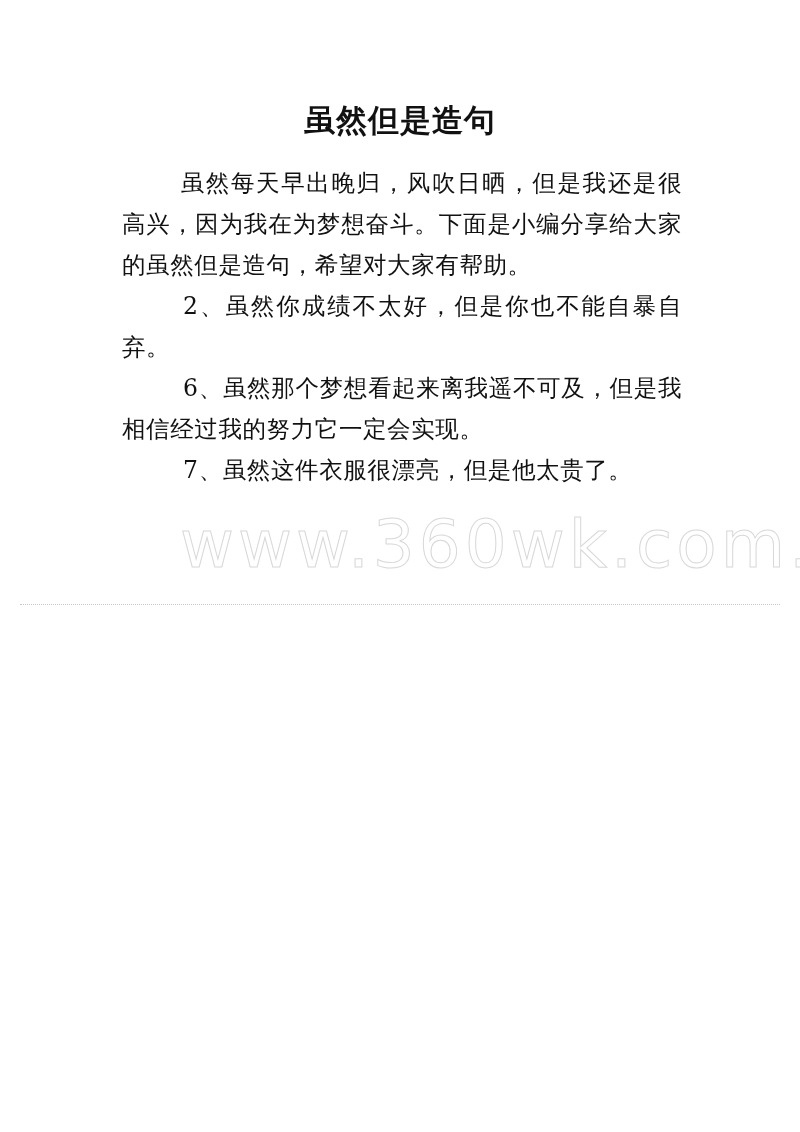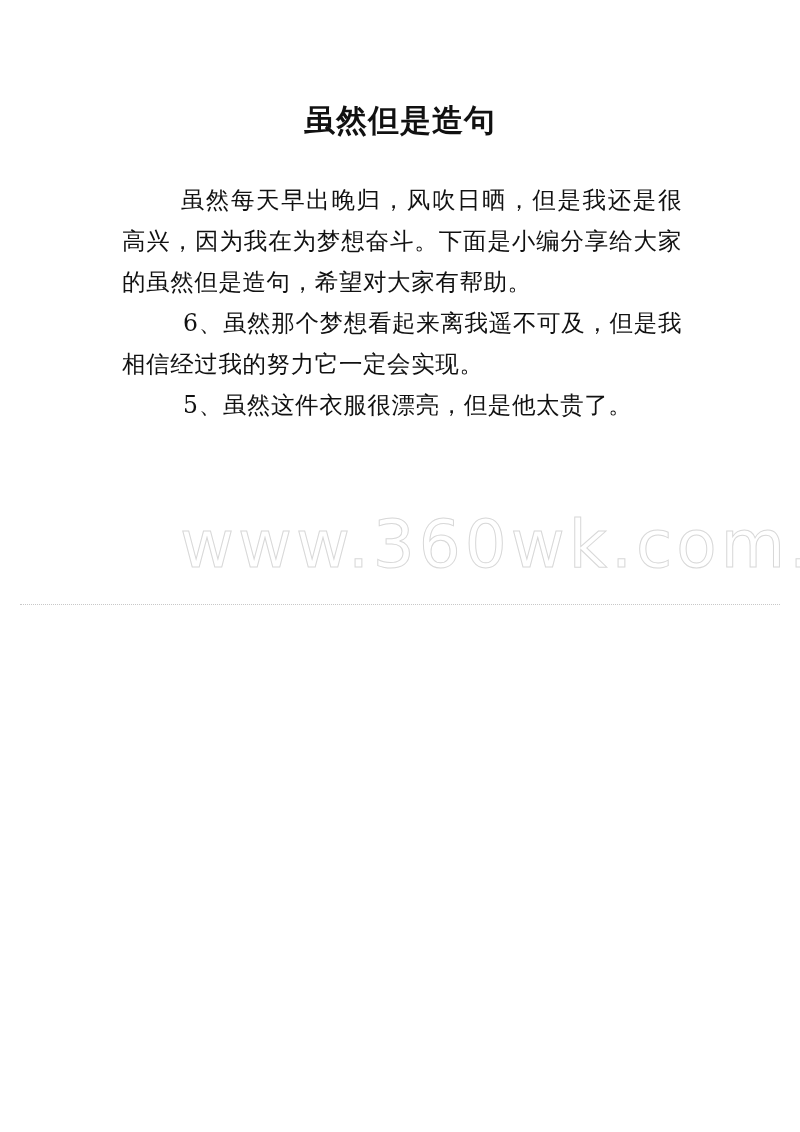--- a/index.html
+++ b/index.html
@@ -3,34 +3,35 @@
   <meta charset="utf-8">
   <style>
     html, body { margin: 0; padding: 0; background: #ffffff; }
     body { width: 800px; height: 1132px; position: relative; overflow: hidden;
            font-family: "DejaVu Serif", "Liberation Serif", serif; color: #111; }
     .title { position: absolute; top: 98px; left: 0; width: 800px; text-align: center;
              font-size: 31px; font-weight: bold; letter-spacing: 1px; line-height: 44px; }
     .body { position: absolute; left: 122px; top: 163px; width: 560px; }
     .para { font-size: 23.5px; line-height: 41px; margin: 0; text-align: justify;
             text-indent: 2.6em; letter-spacing: 0.6px; white-space: normal; }
-    .para.first { text-indent: 2.5em; margin-top: 17px; }
+    .para.first { text-indent: 2.5em; }
     .gap { display: inline-block; width: 52px; }
     .watermark { position: absolute; left: 180px; top: 505px; width: 480px; height: 80px;
                  font-family: "DejaVu Sans", sans-serif; font-size: 66px; color: transparent;
                  -webkit-text-stroke: 1px #d8d8d8; letter-spacing: 4px; line-height: 80px;
                  pointer-events: none; white-space: nowrap; }
     .page-break { position: absolute; left: 20px; right: 20px; top: 604px; height: 0;
                   border-top: 1px dotted #c8c8c8; }
   </style>
 </head>
 <body>
 
 <div class="title">虽然但是造句</div>
 
 <div class="body">
   <p class="para first">虽然每天早出晚归，风吹日晒，但是我还是很高兴，因为我在为梦想奋斗。下面是小编分享给大家的虽然但是造句，希望对大家有帮助。</p>
+  <p class="para">2、虽然你成绩不太好，但是你也不能自暴自弃。</p>
   <p class="para">6、虽然那个梦想看起来离我遥不可及，但是我相信经过我的努力它一定会实现。</p>
-  <p class="para">5、虽然这件衣服很漂亮，但是他太贵了。</p>
+  <p class="para">7、虽然这件衣服很漂亮，但是他太贵了。</p>
 </div>
 
 <div class="watermark">www.360wk.com.cn</div>
 <div class="page-break"></div>
 
 </body></html>

